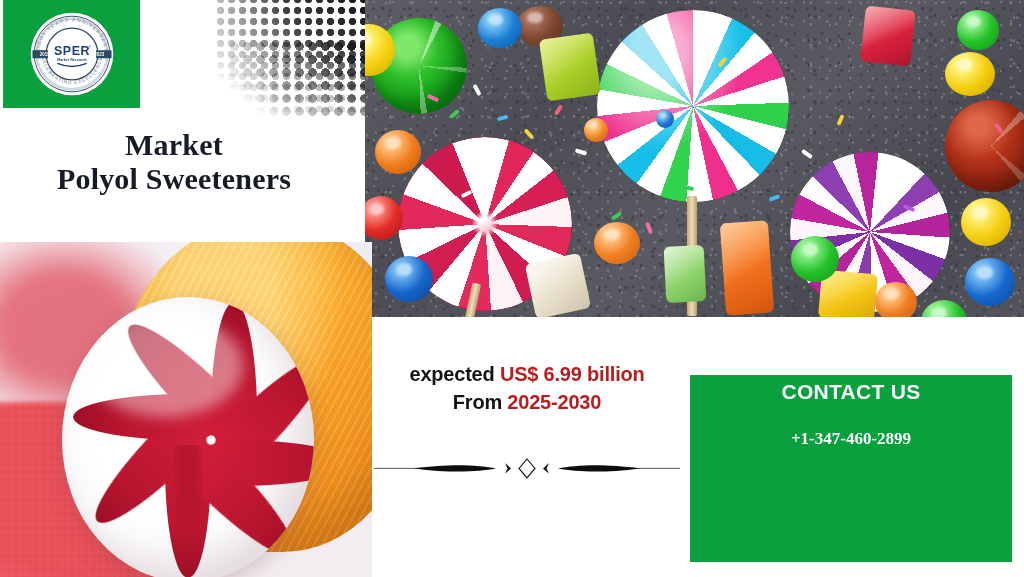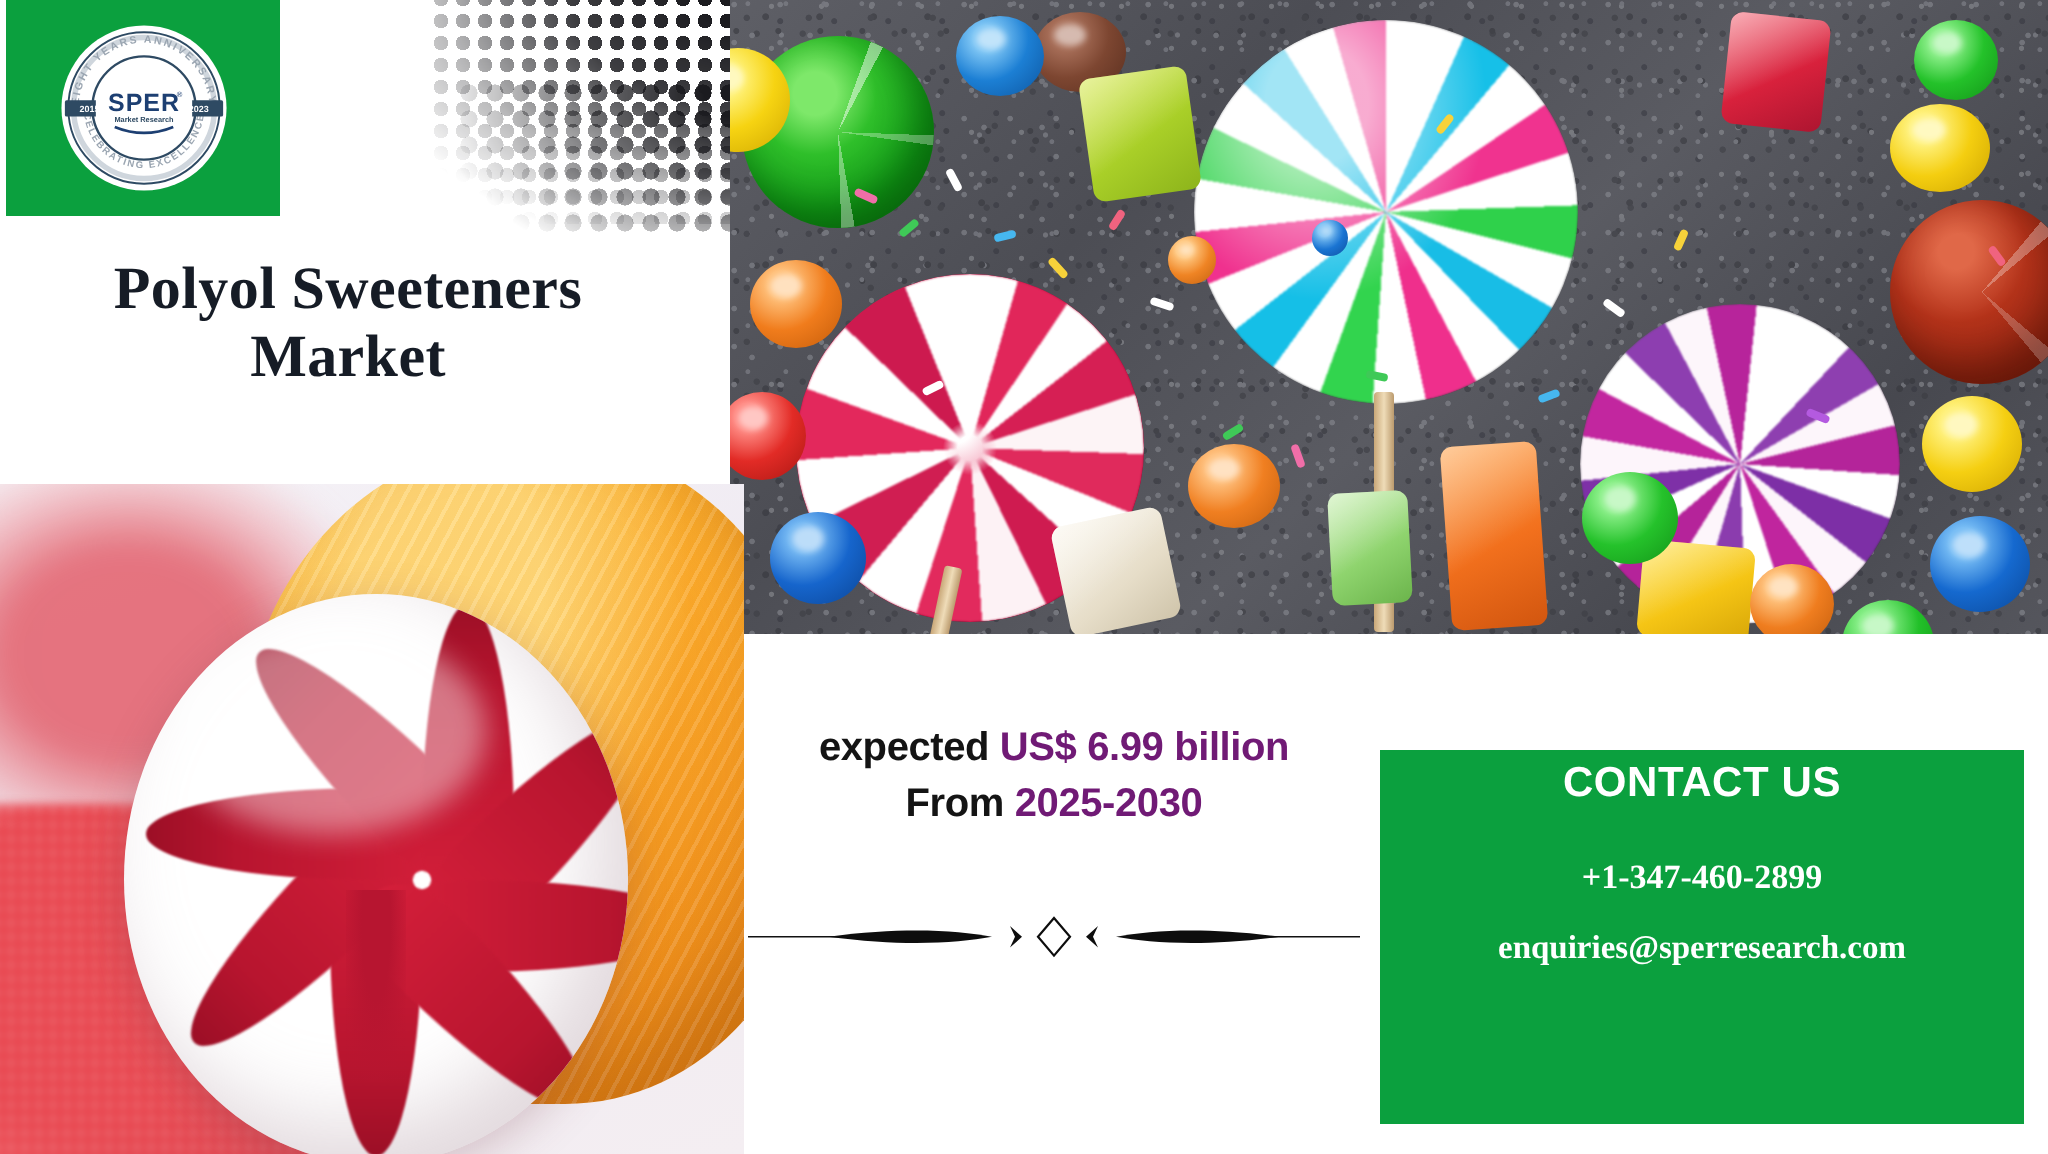--- a/index.html
+++ b/index.html
@@ -109,21 +109,21 @@
     width:86px; height:86px; }
 
   
   .title { position:absolute; left:0; top:128px; width:348px; text-align:center;
     font-family:"Liberation Serif", serif; font-weight:bold; font-size:30px; line-height:1.14;
     color:#161c26; letter-spacing:.2px; }
 
   
   .stats { position:absolute; left:378px; top:361px; width:298px; text-align:center; }
   .stat-line { font-size:20px; font-weight:bold; color:#141414; line-height:1.38; letter-spacing:-.2px; }
-  .g { color:#701a75; }
+  .g { color:#b91c1c; }
   .divider { position:absolute; left:374px; top:456px; width:306px; height:24px; }
   .cagr { position:absolute; left:378px; top:494px; width:298px; text-align:center;
     font-size:20px; font-weight:bold; color:#141414; letter-spacing:-.2px; }
 
   
   .contact { position:absolute; left:690px; top:375px; width:322px; height:187px;
     background:#0ba03e; color:#fff; text-align:center; padding-top:5px; }
   .contact h2 { font-size:21px; font-weight:bold; letter-spacing:.3px; }
   .contact .row { font-size:17px; font-weight:bold; line-height:1.1;font-family:Liberation Serif, serif; }
   .contact .r1 { margin-top:26px; }
@@ -286,22 +286,22 @@
       <text x="12.5" y="52.4" font-family="Liberation Sans, sans-serif" font-size="5.2" font-weight="bold" fill="#ffffff">2015</text>
       <text x="76" y="52.4" font-family="Liberation Sans, sans-serif" font-size="5.2" font-weight="bold" fill="#ffffff">2023</text>
       <text x="50" y="51.6" font-family="Liberation Sans, sans-serif" font-size="14.5" font-weight="bold" fill="#1d3f72" text-anchor="middle" letter-spacing="0.6">SPER</text>
       <text x="69" y="43.5" font-family="Liberation Sans, sans-serif" font-size="4.4" fill="#1d3f72">®</text>
       <text x="50" y="58.4" font-family="Liberation Sans, sans-serif" font-size="4.3" font-weight="bold" fill="#2e4a63" text-anchor="middle">Market Research</text>
       <path d="M 33,61 Q 50,68 67,61" fill="none" stroke="#1d3f72" stroke-width="1.6"></path>
     </svg>
   </div>
 
   <div class="title">
+    <div>Market</div>
     <div>Polyol Sweeteners</div>
-    <div>Market</div>
   </div>
 
   <div class="stats">
     <div class="stat-line"><span>expected </span><span class="g">US$ 6.99 billion</span></div>
     <div class="stat-line"><span>From </span><span class="g">2025-2030</span></div>
   </div>
 
   <svg class="divider" viewBox="0 0 306 24">
     <path d="M0,12.4 L118,12.4" stroke="#111" stroke-width="0.7"></path>
     <path d="M306,12.4 L188,12.4" stroke="#111" stroke-width="0.7"></path>
@@ -309,16 +309,15 @@
     <path d="M266,12.4 C228,7.4 202,9.2 184,12.4 C202,15.6 228,17.4 266,12.4 Z" fill="#0d0d0d"></path>
     <path d="M153,3 L161,12.4 L153,21.8 L145,12.4 Z" fill="none" stroke="#0d0d0d" stroke-width="1.1"></path>
     <path d="M137,12.4 L131,7 L133.5,12.4 L131,17.8 Z" fill="#0d0d0d"></path>
     <path d="M169,12.4 L175,7 L172.5,12.4 L175,17.8 Z" fill="#0d0d0d"></path>
   </svg>
 
 
   <div class="contact">
     <h2>CONTACT US</h2>
     <div class="row r1">+1-347-460-2899</div>
-    <div class="row r2">enquiries@sperresearch.com</div>
   </div>
 
 </div>
 
 </body></html>

